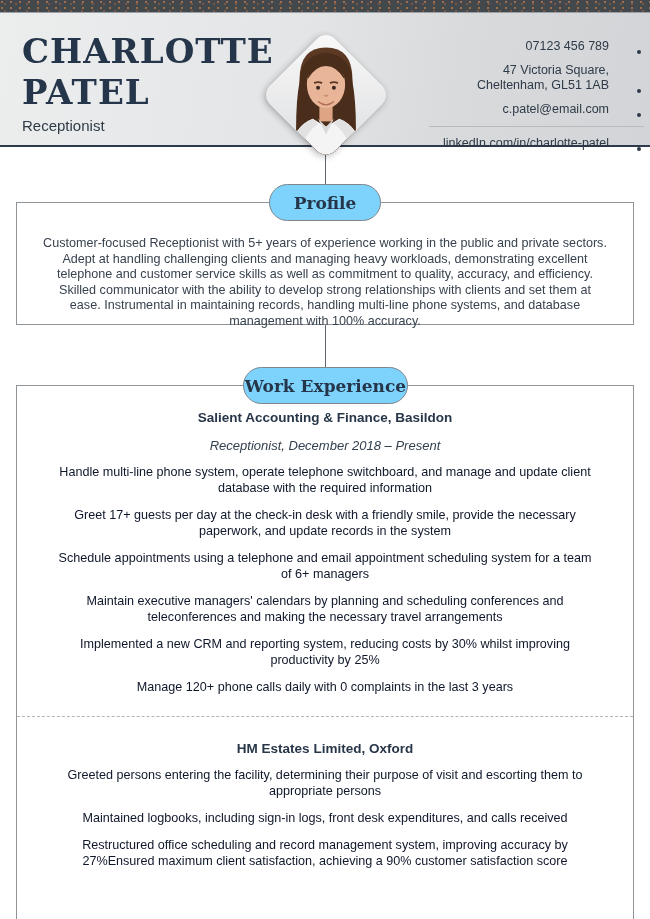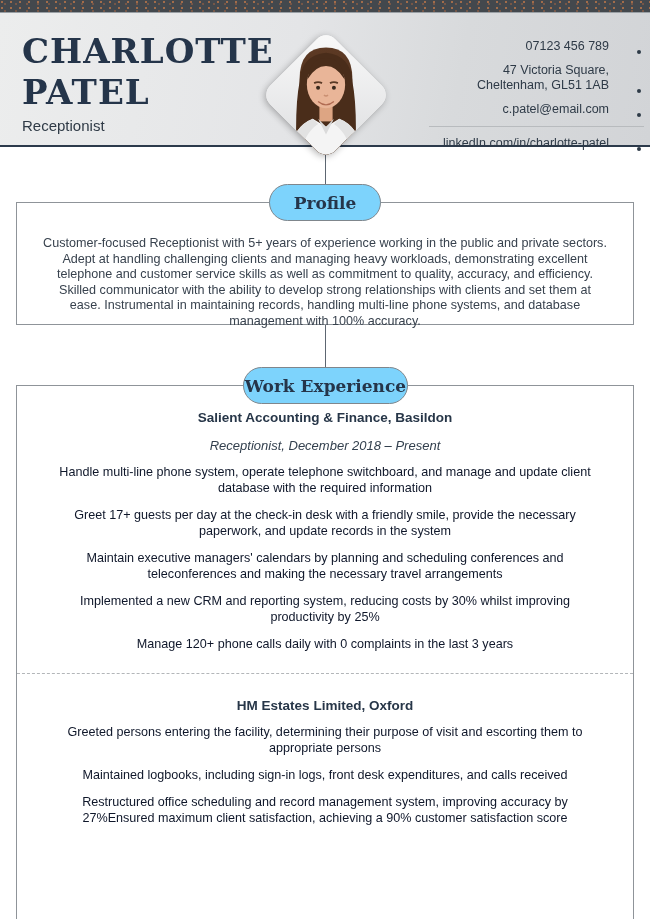--- a/index.html
+++ b/index.html
@@ -183,20 +183,21 @@
   <div class="pill pill-we">Work Experience</div>
   <div class="section-box we-box">
 
     <div class="job">
       <div class="company">Salient Accounting &amp; Finance, Basildon</div>
       <div class="dates">Receptionist, December 2018 – Present</div>
       <div class="bullets">
 
       <p>Handle multi-line phone system, operate telephone switchboard, and manage and update client database with the required information</p>
           <p>Greet 17+ guests per day at the check-in desk with a friendly smile, provide the necessary paperwork, and update records in the system</p>
+          <p>Schedule appointments using a telephone and email appointment scheduling system for a team of 6+ managers</p>
           <p>Maintain executive managers' calendars by planning and scheduling conferences and teleconferences and making the necessary travel arrangements</p>
           <p>Implemented a new CRM and reporting system, reducing costs by 30% whilst improving productivity by 25%</p>
           <p>Manage 120+ phone calls daily with 0 complaints in the last 3 years</p>
         </div>
     </div>
 
     <div class="job">
       <div class="company">HM Estates Limited, Oxford</div>
       <div class="bullets">
 

